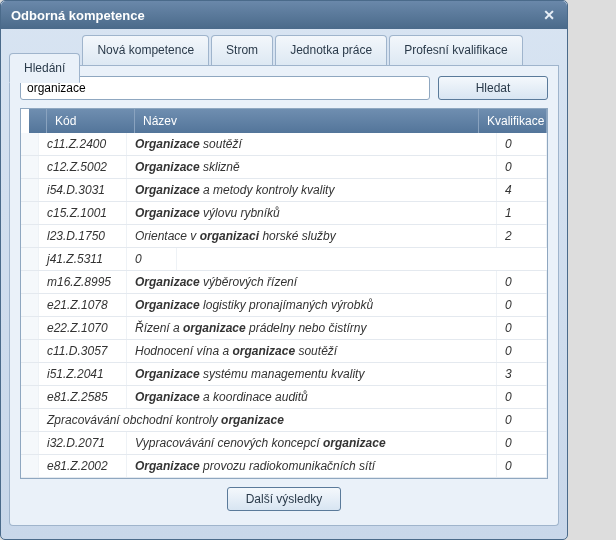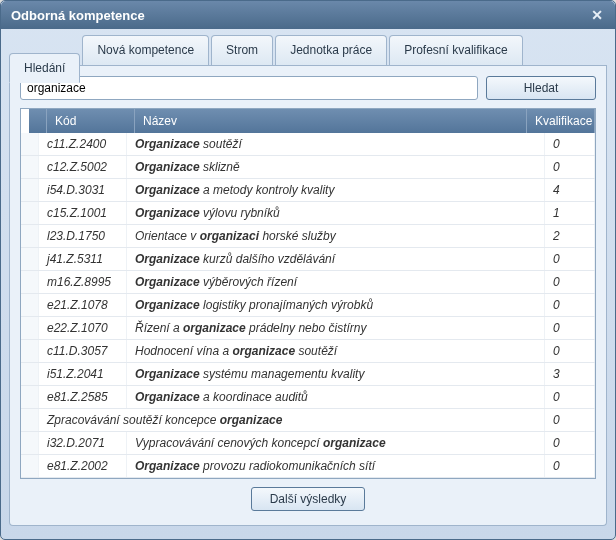--- a/index.html
+++ b/index.html
@@ -5,21 +5,21 @@
   * { box-sizing: border-box; margin: 0; padding: 0; }
   body {
     font-family: Arial, sans-serif;
     font-size: 12px;
     background: #ddd;
     width: 616px;
     height: 540px;
     overflow: hidden;
   }
   .dialog {
-    width: 616px;
+    width: 568px;
     height: 540px;
     background: linear-gradient(#d8e4f2, #c8d7ea);
     border: 1px solid #4a6a8a;
     border-radius: 5px;
     display: flex;
     flex-direction: column;
   }
   .titlebar {
     background: linear-gradient(#6a88aa, #4a6a8a);
     color: #fff;
@@ -214,21 +214,20 @@
             </div>
             <div class="row">
               <div class="td col-handle"></div>
               <div class="td col-code">l23.D.1750</div>
               <div class="td col-name"><span>Orientace v </span><b>organizaci</b><span> horské služby</span></div>
               <div class="td col-qual">2</div>
             </div>
             <div class="row">
               <div class="td col-handle"></div>
               <div class="td col-code">j41.Z.5311</div>
-              <div class="td col-name"><b>Organizace</b><span> kurzů dalšího vzdělávání</span></div>
               <div class="td col-qual">0</div>
             </div>
             <div class="row">
               <div class="td col-handle"></div>
               <div class="td col-code">m16.Z.8995</div>
               <div class="td col-name"><b>Organizace</b><span> výběrových řízení</span></div>
               <div class="td col-qual">0</div>
             </div>
             <div class="row">
               <div class="td col-handle"></div>
@@ -255,21 +254,21 @@
               <div class="td col-qual">3</div>
             </div>
             <div class="row">
               <div class="td col-handle"></div>
               <div class="td col-code">e81.Z.2585</div>
               <div class="td col-name"><b>Organizace</b><span> a koordinace auditů</span></div>
               <div class="td col-qual">0</div>
             </div>
             <div class="row">
               <div class="td col-handle"></div>
-              <div class="td col-name"><span>Zpracovávání soutěží koncepce </span><b>organizace</b></div>
+              <div class="td col-name"><span>Zpracovávání obchodní kontroly </span><b>organizace</b></div>
               <div class="td col-qual">0</div>
             </div>
             <div class="row">
               <div class="td col-handle"></div>
               <div class="td col-code">i32.D.2071</div>
               <div class="td col-name"><span>Vypracovávání cenových koncepcí </span><b>organizace</b></div>
               <div class="td col-qual">0</div>
             </div>
             <div class="row">
               <div class="td col-handle"></div>

